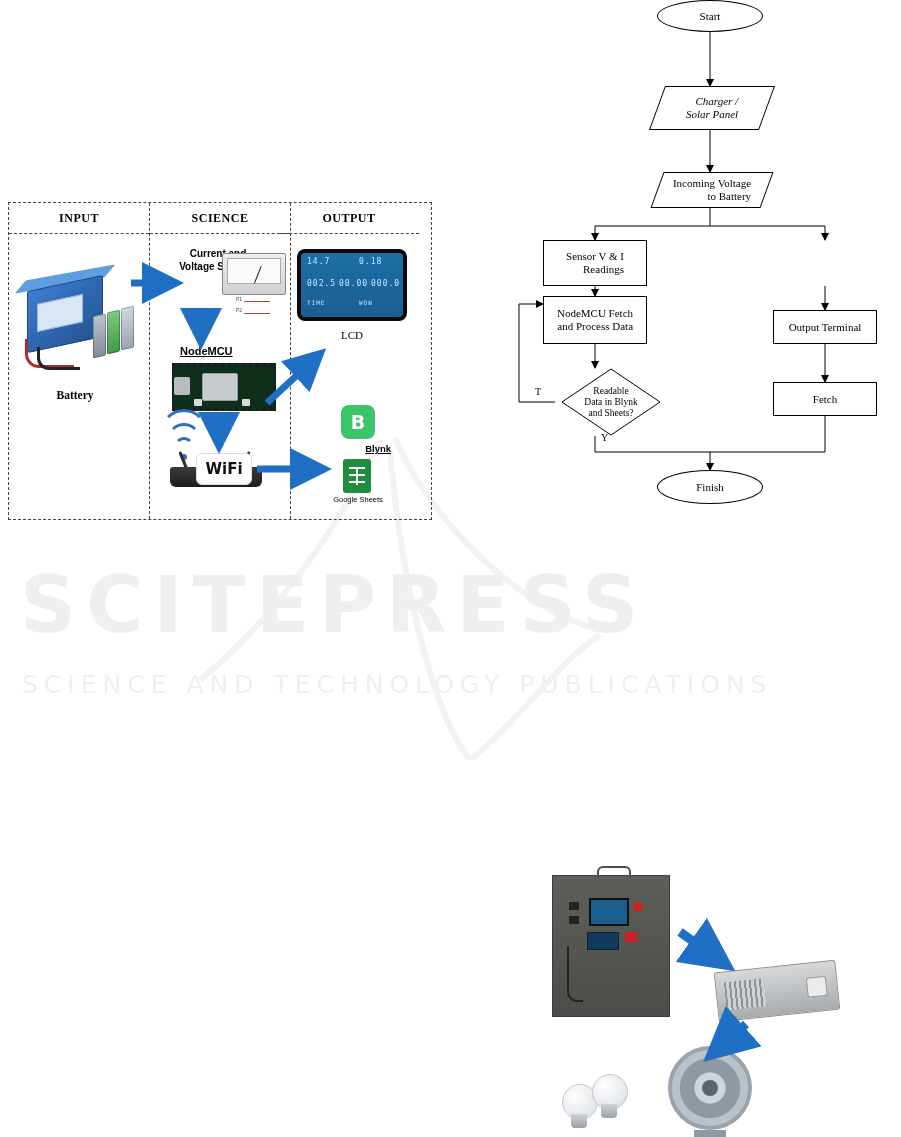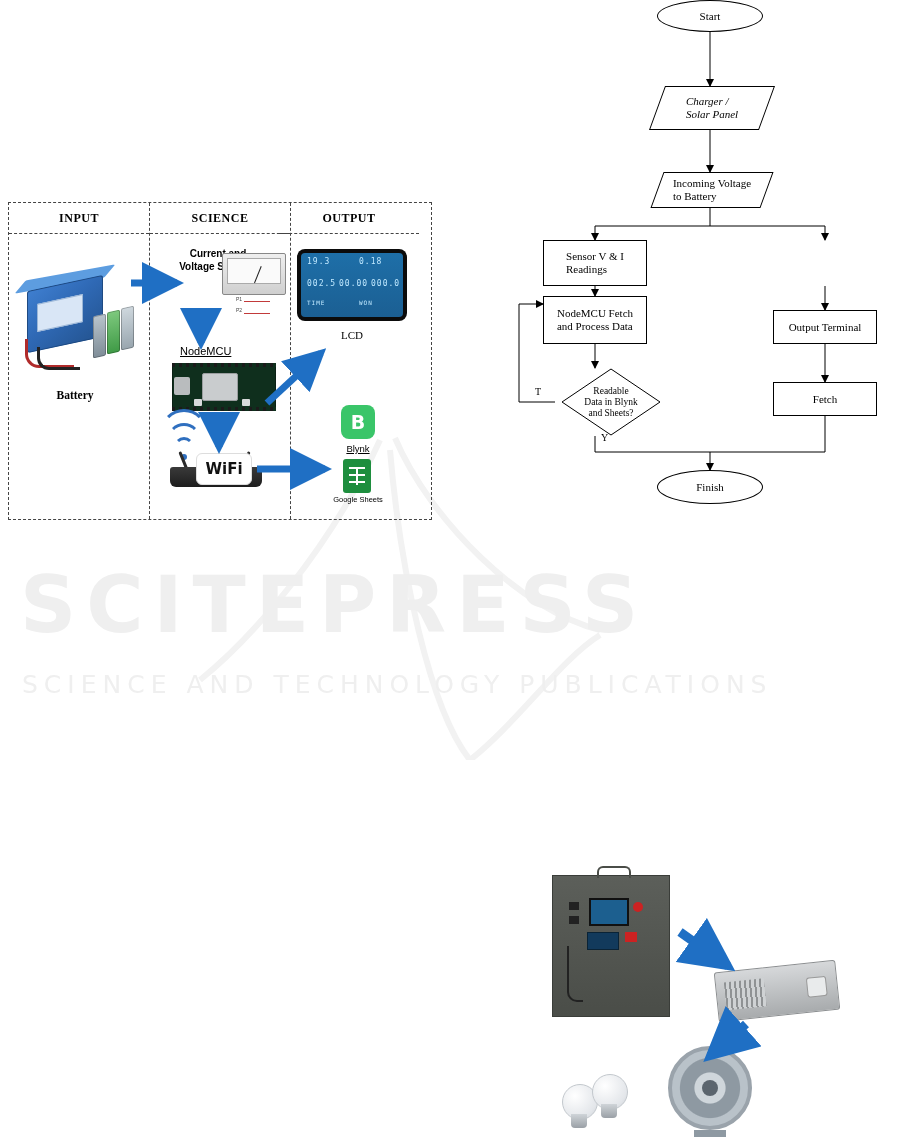--- a/index.html
+++ b/index.html
@@ -212,21 +212,21 @@
   .meter-legs span { position: absolute; left: 0; }
   .meter-legs .t1 { top: 1px; }
   .meter-legs .t2 { top: 12px; }
 
   
   .nodemcu-label {
     position: absolute;
     left: 30px;
     top: 142px;
     font-family: "Liberation Sans", sans-serif;
-    font-weight: normal;
+    font-weight: bold;
     font-size: 11px;
     text-decoration: underline;
   }
   .nodemcu {
     position: absolute;
     left: 22px;
     top: 160px;
     width: 104px;
     height: 48px;
     background: #0f2f1d;
@@ -393,23 +393,23 @@
     font-weight: bold;
     font-size: 19px;
     line-height: 34px;
     text-align: center;
   }
   .blynk-caption {
     position: absolute;
     left: 46px;
     top: 240px;
     width: 66px;
-    text-align: center;
+    text-align: right;
     font-family: "Liberation Sans", sans-serif;
-    font-weight: normal;
+    font-weight: bold;
     font-size: 9.5px;
     text-decoration: underline;
   }
   .sheets-icon {
     position: absolute;
     left: 64px;
     top: 256px;
     width: 28px;
     height: 34px;
     background: #1e8e3e;
@@ -446,21 +446,21 @@
     z-index: 2;
   }
   .fc-node {
     position: absolute;
     box-sizing: border-box;
     border: 1px solid #000;
     background: #fff;
     font-family: "Liberation Serif", serif;
     font-size: 11px;
     line-height: 13px;
-    text-align: left;
+    text-align: right;
     display: flex;
     align-items: center;
     justify-content: center;
     padding: 2px 4px;
   }
   .fc-node.terminator { border-radius: 50%/50%; }
   .fc-node.para { border: none; }
   .fc-para-inner {
     position: absolute;
     inset: 0;
@@ -710,21 +710,21 @@
       <div class="body"></div>
     </div>
     <div class="wifi-badge">WiFi</div>
   </div>
 
   <div class="bd-col c3">
     <div class="bd-head">OUTPUT</div>
 
     <div class="lcd">
       <div class="screen">
-        <div class="seg s1">19.3</div>
+        <div class="seg s1">14.7</div>
         <div class="seg s2">0.18</div>
         <div class="seg s3">002.5</div>
         <div class="seg s4">00.00</div>
         <div class="seg s5">000.0</div>
         <div class="seg s6">TIME</div>
         <div class="seg s7">WON</div>
       </div>
     </div>
     <div class="lcd-caption">LCD</div>
 

